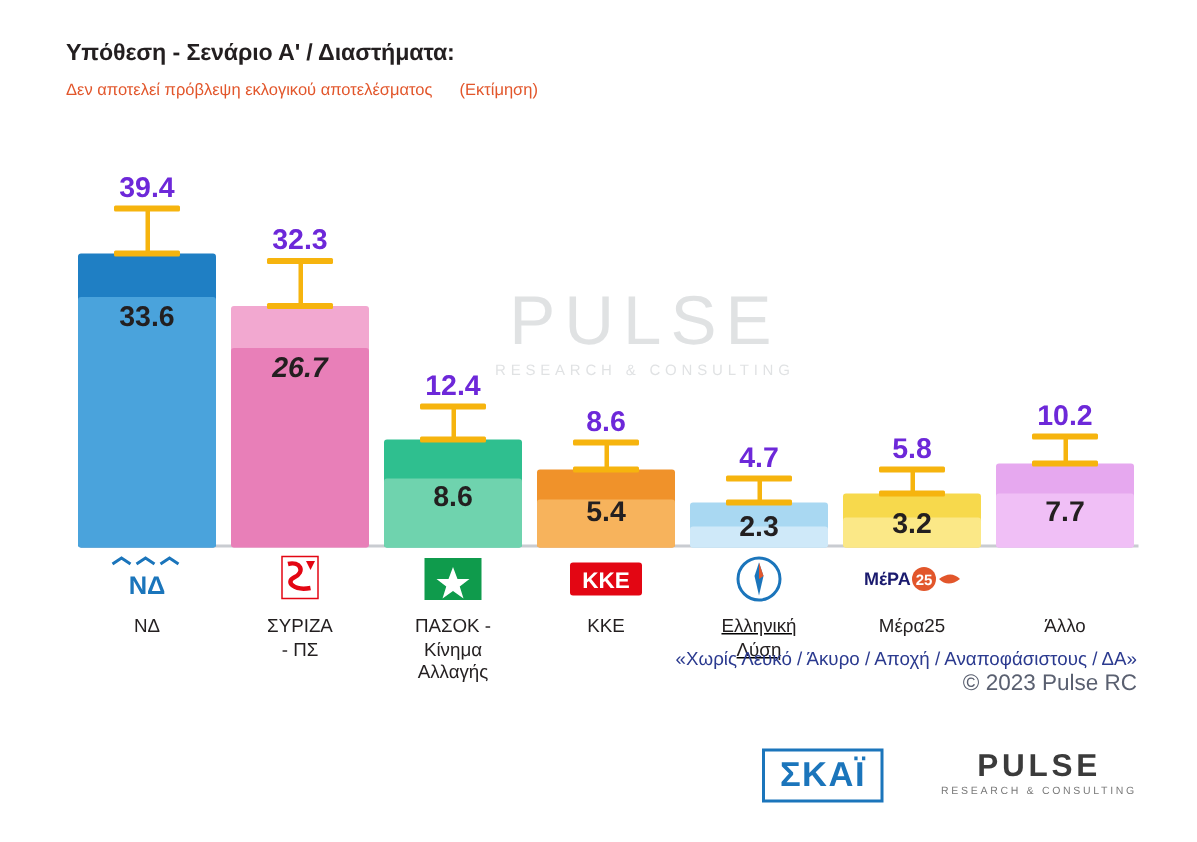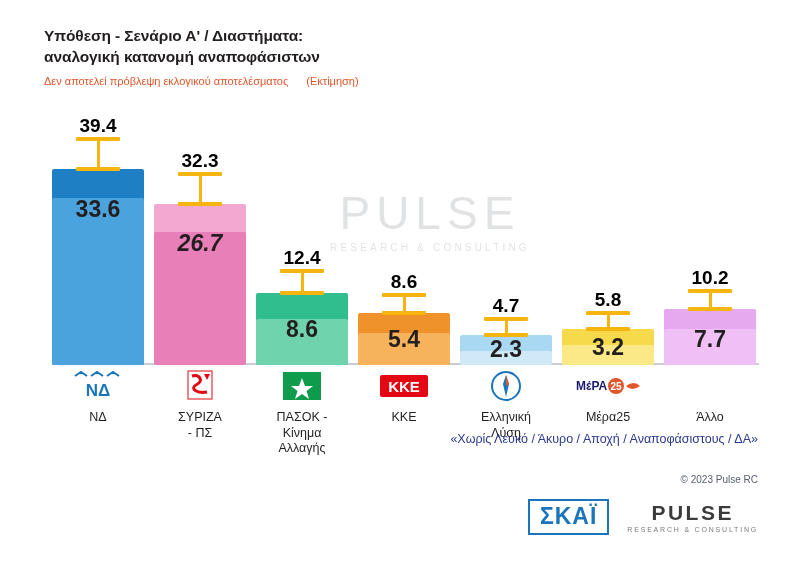--- a/index.html
+++ b/index.html
@@ -87,27 +87,27 @@
     position: absolute;
     bottom: 0; left: 0; right: 0;
     border-radius: 2px;
   }
   .val-top {
     position: absolute;
     left: 0; right: 0;
     text-align: center;
     font-size: 19px;
     font-weight: bold;
-    color: #000000;
+    color: #6d28d9;
   }
   .val-inner {
     position: absolute;
     left: 0; right: 0;
     text-align: center;
-    font-size: 23px;
+    font-size: 19px;
     font-weight: bold;
     color: #231f20;
   }
   .whisker {
     position: absolute;
     left: 50%;
     width: 3px;
     margin-left: -1.5px;
     background: #f6b40e;
   }
@@ -148,32 +148,31 @@
 
   
   .footnote {
     position: absolute;
     right: 40px; top: 432px;
     font-size: 12.5px;
     color: #2b3a8f;
   }
   .copyright {
     position: absolute;
-    right: 40px; top: 474px;
-    font-size: 10px;
+    right: 40px; top: 447px;
+    font-size: 15px;
     color: #5a6070;
   }
 
   
   .bottom-logos {
     position: absolute;
     right: 40px; bottom: 26px;
     display: flex;
-    align-items: center;
-    gap: 18px;
+    gap: 38px;
   }
   .skai-logo {
     border: 2px solid #1b75bb;
     padding: 4px 10px 5px 10px;
     color: #1b75bb;
     font-size: 23px;
     font-weight: bold;
     letter-spacing: 1px;
     line-height: 1;
   }
@@ -191,21 +190,20 @@
     margin-top: 1px;
   }
 </style>
 </head>
 <body>
 
 <div id="root">
 
   <div class="title-block">
     <div class="title-line">Υπόθεση - Σενάριο Α' / Διαστήματα:</div>
-    <div class="title-line">αναλογική κατανομή αναποφάσιστων</div>
     <div class="subtitle-row">
       <span>Δεν αποτελεί πρόβλεψη εκλογικού αποτελέσματος</span>
       <span class="subtitle-note">(Εκτίμηση)</span>
     </div>
   </div>
 
   <div class="watermark">
     <div class="wm-main">PULSE</div>
     <div class="wm-sub">RESEARCH &amp; CONSULTING</div>
   </div>
@@ -327,21 +325,21 @@
     <div class="logo-slot" style="left:314px;">
       <div class="logo-box">
         <svg width="56" height="28" viewBox="0 0 56 28" aria-hidden="true">
           <rect x="4" y="3" width="48" height="22" fill="#e30613" rx="2"></rect>
           <text x="28" y="20" text-anchor="middle" font-family="Liberation Sans, sans-serif" font-size="15" font-weight="bold" fill="#ffffff">ΚΚΕ</text>
         </svg>
       </div>
       <div class="party-label">ΚΚΕ</div>
     </div>
 
-    <div class="logo-slot" style="left:416px;">
+    <div class="logo-slot" style="left:416px;text-decoration:underline;">
       <div class="logo-box">
         <svg width="34" height="34" viewBox="0 0 34 34" aria-hidden="true">
           <circle cx="17" cy="17" r="14" fill="#ffffff" stroke="#1b75bb" stroke-width="2"></circle>
           <path d="M17 6 L20 15 L17 28 L14 15 Z" fill="#1b75bb"></path>
           <path d="M17 6 L20 15 L17 17 Z" fill="#e2562b"></path>
         </svg>
       </div>
       <div class="party-label">
         <span>Ελληνική</span><br>
         <span>Λύση</span>

